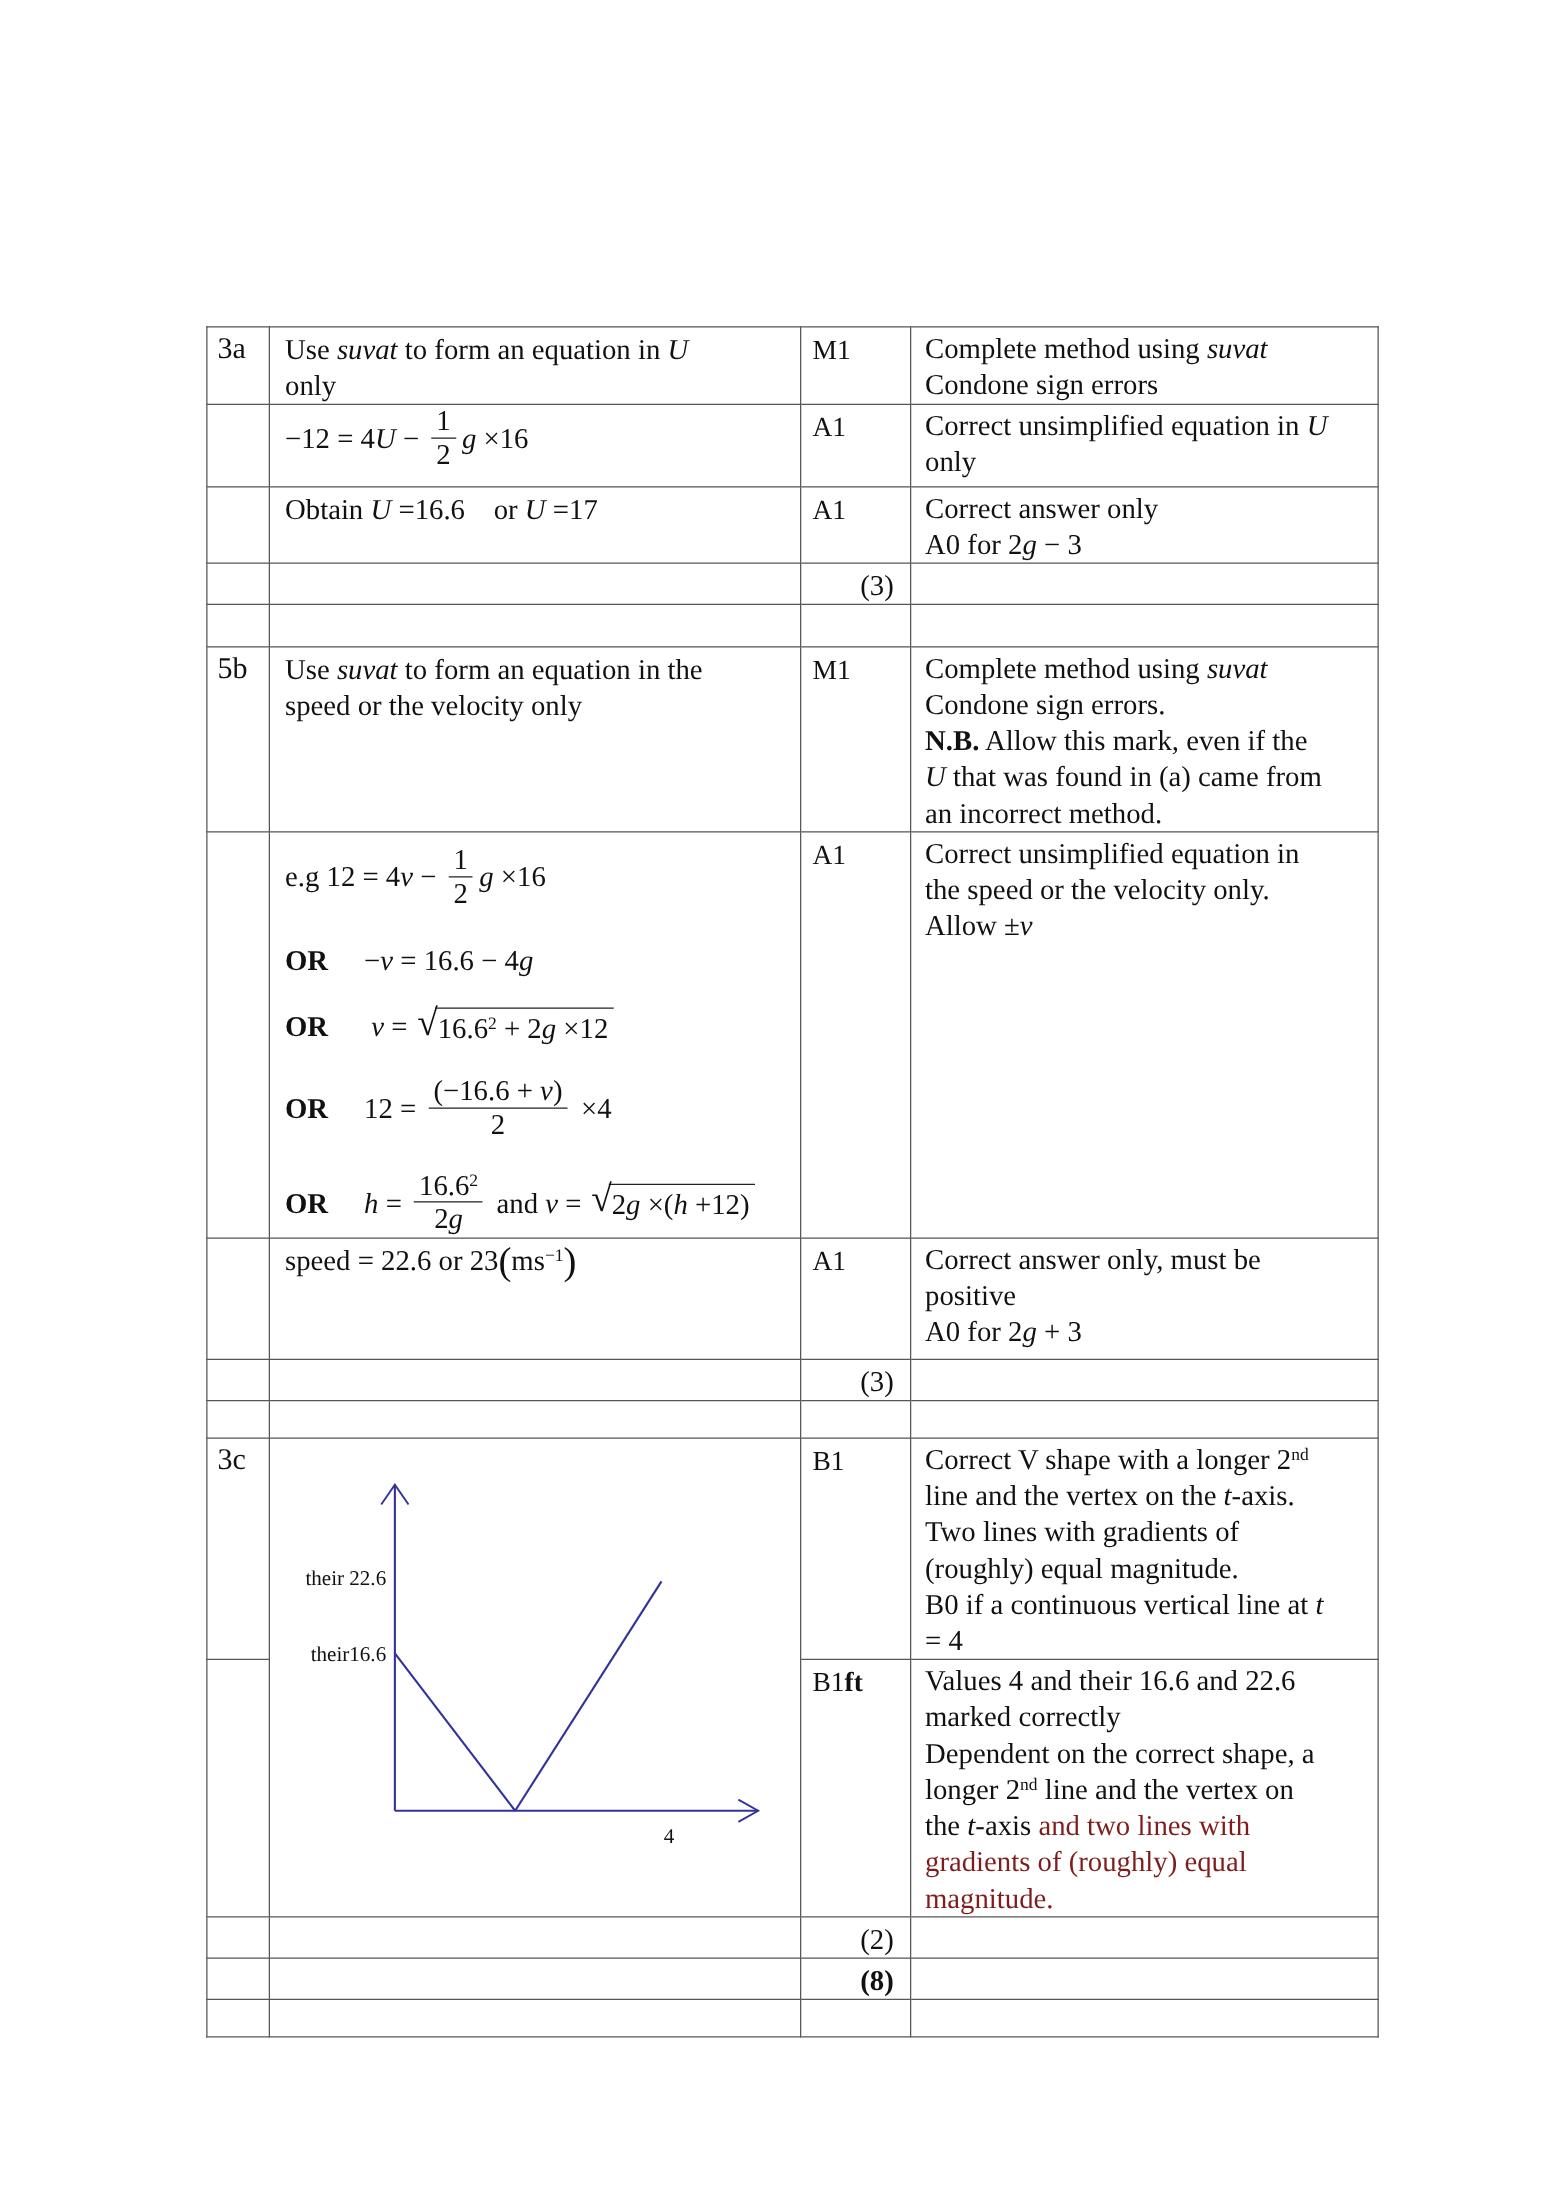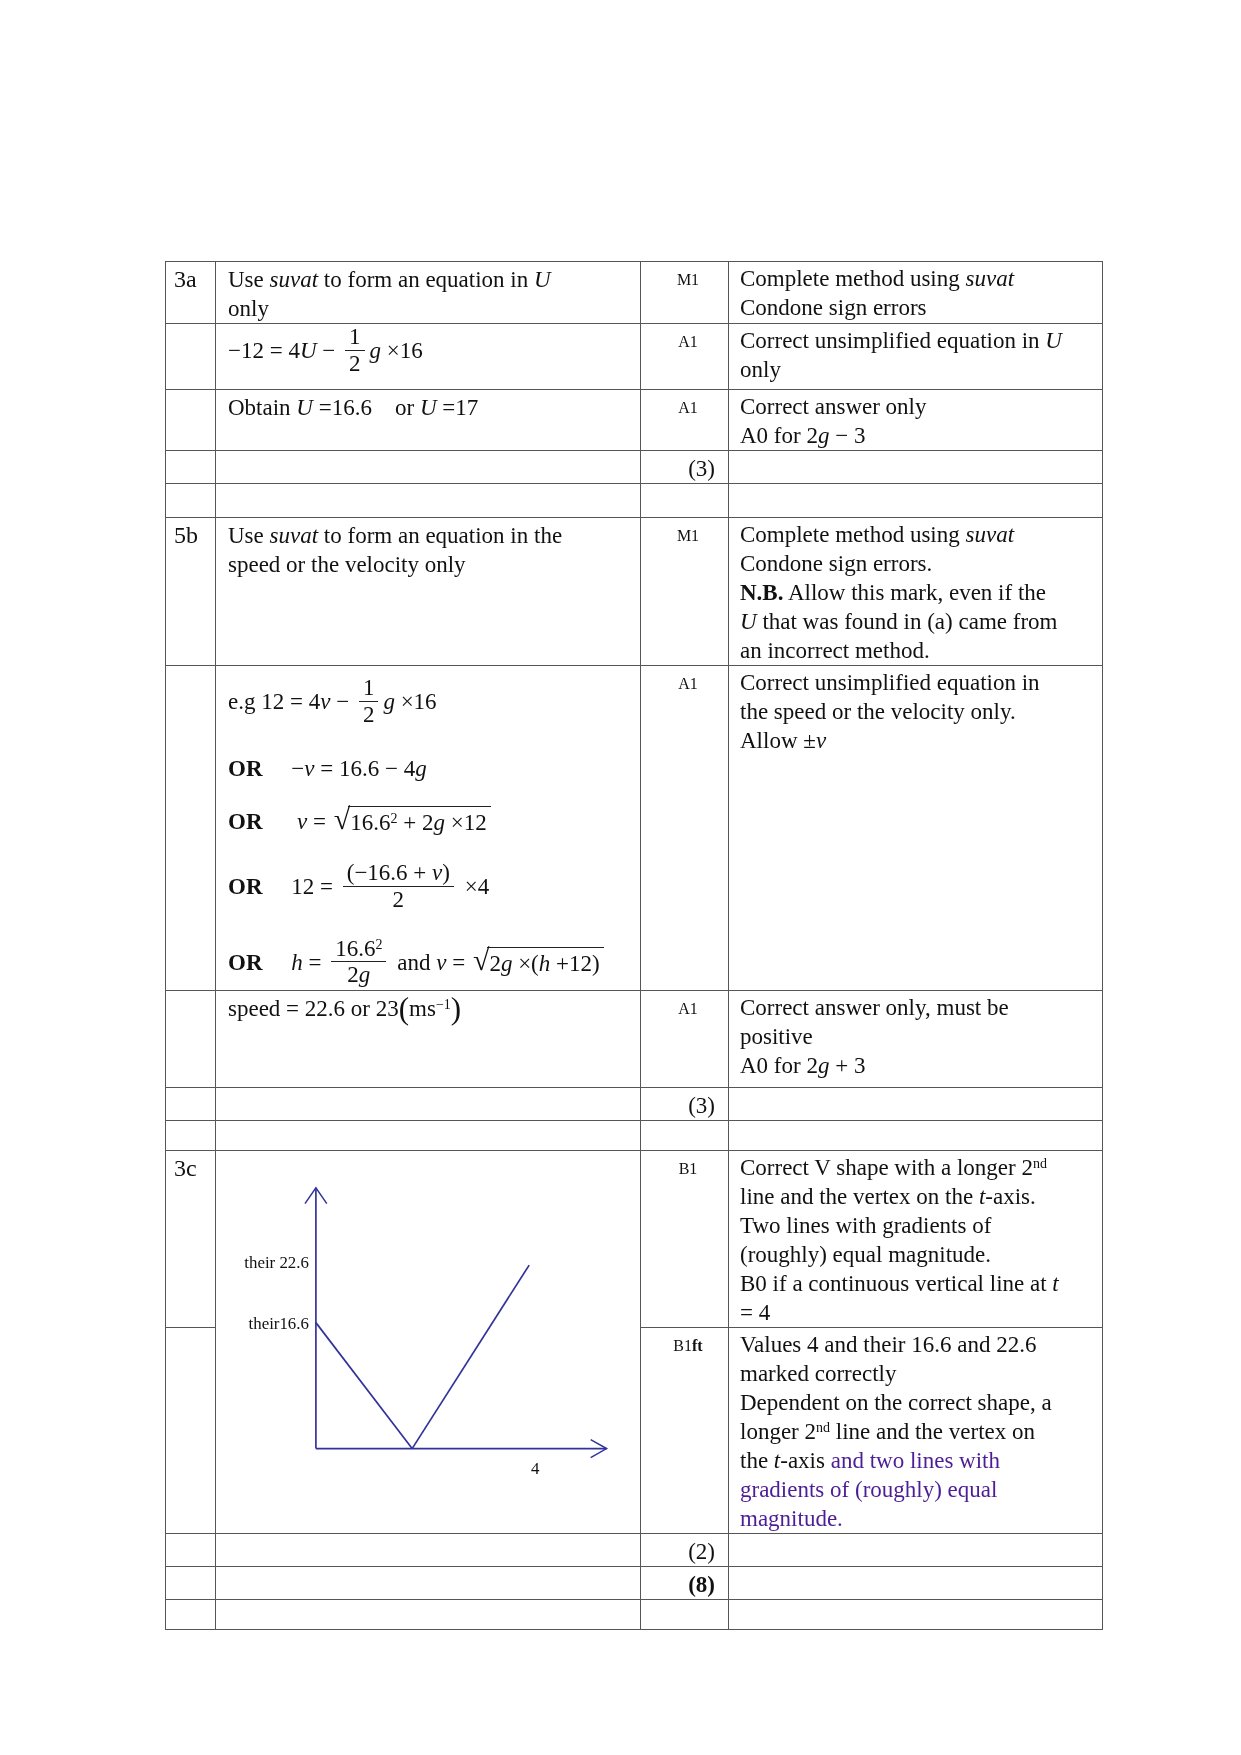--- a/index.html
+++ b/index.html
@@ -5,28 +5,28 @@
   html,body{margin:0;padding:0;background:#ffffff;}
   body{width:1241px;height:1755px;position:relative;
        font-family:"Liberation Serif",serif;color:#111;}
   .sheet{position:absolute;left:0;top:16px;width:1241px;height:1755px;background:#fff;}
   table.ms{position:absolute;left:165px;top:245px;width:937px;
            border-collapse:collapse;table-layout:fixed;}
   td{border:1.5px solid #565656;vertical-align:top;
      font-size:23px;line-height:29px;overflow:hidden;}
   td.part{padding:3px 2px 0 8px;font-size:24px;}
   td.work{padding:3px 6px 0 12px;}
-  td.mark{padding:3px 2px 0 9px;font-size:16px;text-align:center;}
+  td.mark{padding:3px 2px 0 9px;font-size:22px;}
   td.mark.num{text-align:right;padding-right:13px;font-size:23px;}
   td.comment{padding:2px 4px 0 11px;margin-top:38px;}
   td.graphcell{padding:0;}
   i{font-style:italic;font-family:Liberation Serif, serif;}
   b{font-weight:bold;}
   sup{font-size:14px;line-height:0;vertical-align:7px;}
-  .red{color:#4c1d95;}
+  .red{color:#7f1d1d;}
   .bigp{font-size:31px;line-height:20px;vertical-align:-3px;}
   .work-eq{padding-top:7px;}
   .eqstack{display:flex;flex-direction:column;gap:24px;padding:9px 0 0 0;}
   .frac{display:inline-block;vertical-align:middle;text-align:center;
         margin:0 5px 0 4px;transform:translateY(-2px);}
   .frac .fn{display:block;border-bottom:1.6px solid #222;padding:0 4px;line-height:1.08;}
   .frac .fd{display:block;line-height:1.08;padding-top:1px;}
   .sqrt{display:inline-flex;align-items:flex-start;vertical-align:middle;
         margin:0 2px;transform:translateY(-2px);}
   .sqrt .rs{font-size:30px;line-height:30px;margin-right:-2px;transform:translateY(-2px);}

